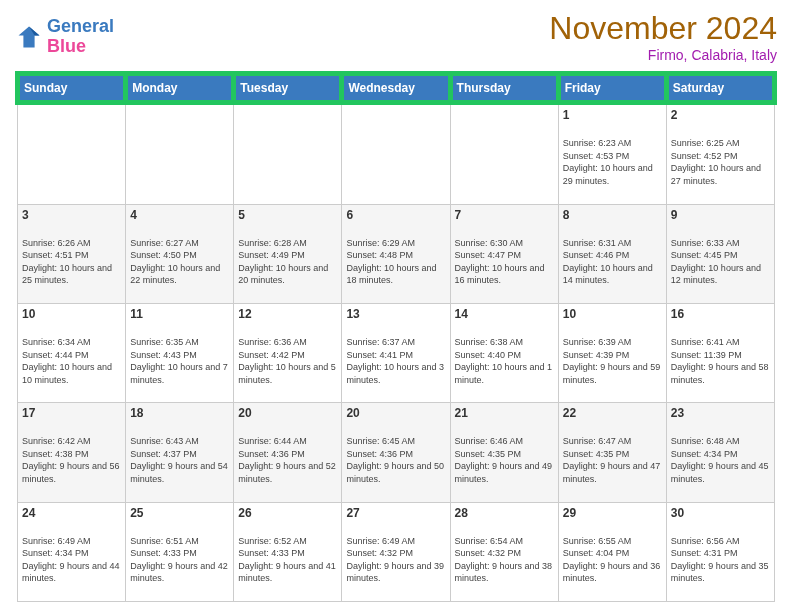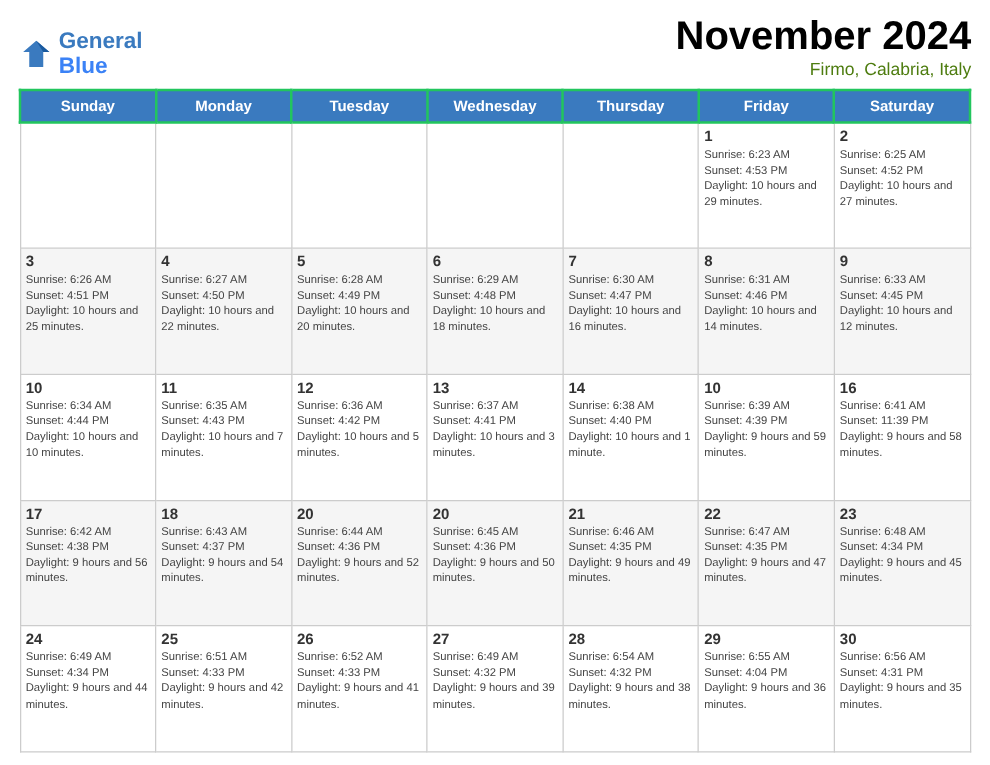--- a/index.html
+++ b/index.html
@@ -13,21 +13,21 @@
     .page {
       width: 792px;
       height: 612px;
       padding: 10px 15px;
       display: flex;
       flex-direction: column;
     }
     .header {
       display: flex;
       justify-content: space-between;
-      align-items: flex-end;
+      align-items: center;
       margin-bottom: 8px;
     }
     .logo {
       display: flex;
       align-items: center;
       gap: 4px;
     }
     .logo-text {
       font-size: 18px;
       font-weight: bold;
@@ -39,42 +39,42 @@
     }
     .logo-icon {
       width: 28px;
       height: 28px;
     }
     .title-block {
       text-align: right;
     }
     .month-title {
       font-size: 32px;
-      font-weight: bold;
-      color: #000000;
+      font-weight: normal;
+      color: #a16207;
     }
     .location {
       font-size: 14px;
-      color: #4d7c0f;
+      color: #a21caf;
     }
     .calendar {
       flex: 1;
       border: 1px solid #ccc;
       border-collapse: collapse;
       width: 100%;
       table-layout: fixed;
     }
     .calendar th {
       background: #3a7abf;
       color: #fff;
       font-size: 12px;
       font-weight: bold;
       padding: 5px 4px;
-      text-align: center;
-      border: 2px solid #22c55e;
+      text-align: left;
+      border: 5px solid #22c55e;
     }
     .calendar td {
       border: 1px solid #ccc;
       vertical-align: top;
       padding: 3px 4px;
       font-size: 9.5px;
       color: #333;
       background: #fff;
       height: 78px;
     }
@@ -85,38 +85,39 @@
       font-size: 12px;
       font-weight: bold;
       color: #333;
       display: block;
       margin-bottom: 1px;
     }
     .day-info {
       font-size: 9px;
       color: #444;
       line-height: 1.4;
+      margin-top: 15px;
     }
     .empty-cell {
       background: #fff;
     }
   </style>
 </head>
 <body>
 
 <div class="page">
   <div class="header">
     <div class="logo">
       <svg class="logo-icon" viewBox="0 0 40 40">
         <polygon points="20,5 35,18 28,18 28,35 12,35 12,18 5,18" fill="#3a7abf"></polygon>
         <polygon points="20,5 35,18 28,18" fill="#1a5a9f"></polygon>
       </svg>
       <div class="logo-text">
         <div><span>General</span></div>
-        <div><span style="color:#3b82f6">Blue</span></div>
+        <div><span style="color:#ec4899">Blue</span></div>
       </div>
     </div>
     <div class="title-block">
       <div class="month-title">November 2024</div>
       <div class="location">Firmo, Calabria, Italy</div>
     </div>
   </div>
 
   <table class="calendar">
     <thead>

